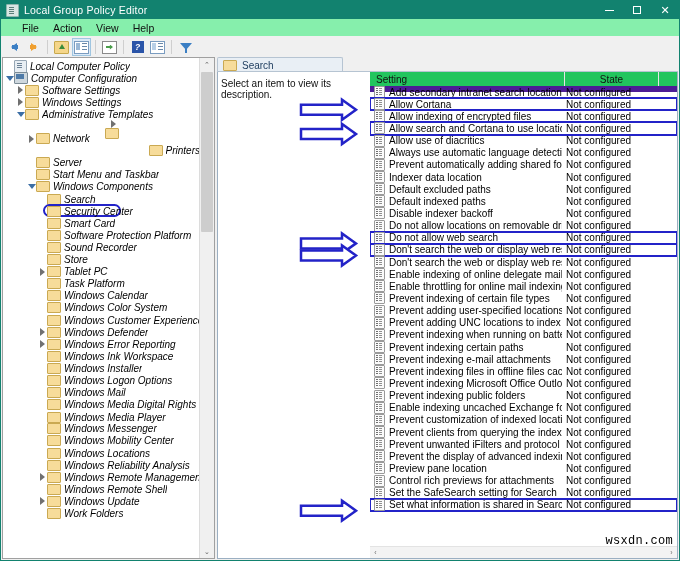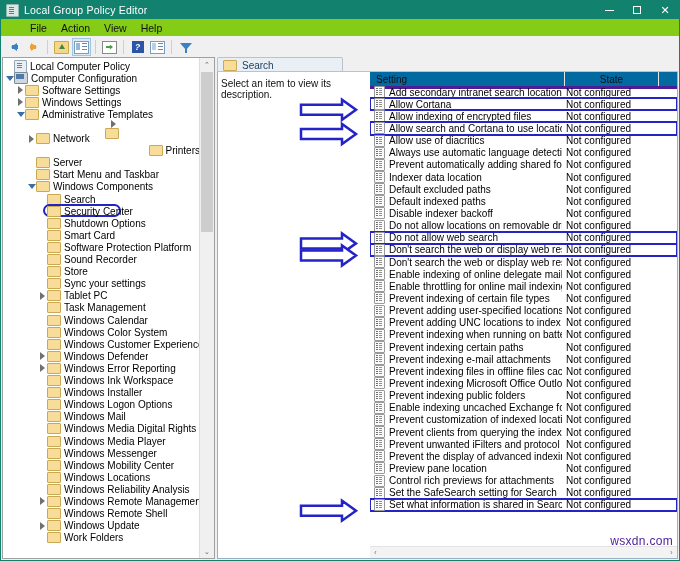--- a/index.html
+++ b/index.html
@@ -27,21 +27,21 @@
     box-shadow:0 2px 0 #5b7f79,0 4px 0 #5b7f79,0 6px 0 #5b7f79;
   }
   .title-text{color:#ffffff;font-size:10.5px;letter-spacing:.2px;}
   .winbtns{position:absolute;right:0;top:0;height:18px;display:flex;}
   .winbtn{width:28px;height:18px;display:flex;align-items:center;justify-content:center;color:#ffffff;font-size:10px;}
   .glyph-min{display:block;width:9px;height:1px;background:#fff;}
   .glyph-max{display:block;width:8px;height:8px;border:1px solid #fff;box-sizing:border-box;}
   .glyph-close{display:block;font-size:11px;line-height:11px;}
 
   
-  .menubar{height:17px;background:#84cc16;display:flex;align-items:center;padding-left:22px;border-bottom:1px solid #f0f0f0;}
+  .menubar{height:17px;background:#86efac;display:flex;align-items:center;padding-left:14px;border-bottom:1px solid #f0f0f0;}
   .menu-item{font-size:10.5px;color:#111;padding:1px 7px;cursor:default;}
 
   
   .toolbar{height:20px;background:#f0f0f0;display:flex;align-items:center;padding-left:3px;gap:1px;}
   .tb{width:19px;height:18px;display:flex;align-items:center;justify-content:center;position:relative;}
   .tb.sel{background:#dceaf7;border:1px solid #9fc5e0;box-sizing:border-box;}
   .tbsep{width:1px;height:14px;background:#cfcfcf;margin:0 3px;}
   .arrow-left,.arrow-right{width:0;height:0;border-top:4px solid transparent;border-bottom:4px solid transparent;position:relative;}
   .arrow-left{border-right:6px solid #3b7fc4;}
   .arrow-left:after{content:"";position:absolute;left:1px;top:-2px;width:6px;height:4px;background:#3b7fc4;}
@@ -70,40 +70,40 @@
   .tree{position:absolute;left:0;top:0;right:14px;bottom:0;padding:2px 0 0 2px;overflow:hidden;}
   .node{display:flex;align-items:center;height:12.1px;white-space:nowrap;font-size:10px;color:#000;cursor:default;position:relative;}
   .chev{width:9px;flex:none;display:flex;align-items:center;justify-content:center;color:#707070;font-size:7px;line-height:1;}
   .chev.open:before{content:"";display:block;width:0;height:0;border-left:4px solid transparent;border-right:4px solid transparent;border-top:5px solid #3b6ea5;}
   .chev.closed:before{content:"";display:block;width:0;height:0;border-top:4px solid transparent;border-bottom:4px solid transparent;border-left:5px solid #707070;}
   .nfolder{width:12px;height:9px;background:#f7dc9a;border:1px solid #caa952;border-radius:1px;margin-right:3px;flex:none;}
   .ncomp{width:12px;height:10px;margin-right:3px;flex:none;position:relative;background:#cfd8de;border:1px solid #7b8b96;border-radius:1px;}
   .ncomp:after{content:"";position:absolute;left:1px;top:1px;width:8px;height:5px;background:#4f7ba8;}
   .nroot{width:11px;height:11px;margin-right:3px;flex:none;background:#e8eef3;border:1px solid #96a6b4;border-radius:1px;position:relative;}
   .nroot:after{content:"";position:absolute;left:2px;top:2px;width:5px;height:1px;background:#6c8296;box-shadow:0 2px 0 #6c8296,0 4px 0 #6c8296;}
-  .nlabel{overflow:hidden;text-overflow:clip;}
+  .nlabel{overflow:hidden;text-overflow:clip;font-style:italic;}
   .hl-oval{position:absolute;border:2px solid #2b2bbe;border-radius:10px;box-sizing:border-box;pointer-events:none;}
 
   .vscroll{position:absolute;right:0;top:0;width:14px;bottom:0;background:#f0f0f0;border-left:1px solid #dcdcdc;}
   .vs-btn{height:13px;display:flex;align-items:center;justify-content:center;color:#606060;font-size:7px;background:#f0f0f0;}
   .vs-thumb{position:absolute;left:1px;right:1px;background:#cdcdcd;border-radius:1px;}
 
   
   .rightpane{flex:1;margin:1px 1px 1px 2px;position:relative;display:flex;flex-direction:column;}
   .tabstrip{height:15px;position:relative;}
   .tab{position:absolute;left:0;top:0;height:15px;background:#e9eff5;border:1px solid #b6c4d2;border-bottom:none;border-radius:2px 2px 0 0;display:flex;align-items:center;padding:0 8px 0 5px;box-sizing:border-box;}
   .tab .tfolder{width:12px;height:9px;background:#f7dc9a;border:1px solid #caa952;border-radius:1px;margin-right:5px;}
   .tab .tlabel{font-size:10px;color:#1b3a5c;}
   .tabrest{position:absolute;left:0;right:0;bottom:0;height:1px;background:#b6c4d2;}
 
   .panelbody{flex:1;border:1px solid #9bafc2;border-top:none;background:#fff;display:flex;position:relative;overflow:hidden;box-sizing:border-box;}
   .desc{width:144px;flex:none;padding:6px 4px 0 3px;font-size:10px;color:#111;border-right:1px solid #ffffff;background:#fff;}
 
   .listwrap{flex:1;position:relative;overflow:hidden;background:#fff;}
-  .lhead{height:14px;display:flex;border-bottom:3px solid #4c1d95;background:#0369a1;position:relative;justify-content:space-between;}
+  .lhead{height:14px;display:flex;border-bottom:6px solid #4c1d95;background:#22c55e;position:relative;justify-content:space-between;}
   .lhead .hcell{font-size:10px;color:#111;display:flex;align-items:center;}
   .hcell.setting{flex:1;padding-left:6px;border-right:1px solid #e6e6e6;}
   .hcell.state{width:93px;justify-content:center;border-right:1px solid #e6e6e6;}
   .hcell.pad{width:18px;}
 
   .rows{position:absolute;left:0;right:0;top:14px;bottom:11px;overflow:hidden;}
   .row{height:12.15px;display:flex;align-items:center;font-size:10px;color:#000;white-space:nowrap;position:relative;cursor:default;}
   .pol-icon{width:9px;height:10px;margin:0 4px 0 4px;flex:none;background:#fbfbfb;border:1px solid #9a9a9a;border-radius:1px;position:relative;}
   .pol-icon:before{content:"";position:absolute;left:1px;top:1px;width:2px;height:1px;background:#6f6f6f;box-shadow:0 2px 0 #6f6f6f,0 4px 0 #6f6f6f,0 6px 0 #6f6f6f;}
   .pol-icon:after{content:"";position:absolute;left:4px;top:1px;width:3px;height:1px;background:#8f8f8f;box-shadow:0 2px 0 #8f8f8f,0 4px 0 #8f8f8f,0 6px 0 #8f8f8f;}
@@ -112,21 +112,21 @@
   .rpad{width:18px;flex:none;}
   .row.boxed{outline:2px solid #2323c8;outline-offset:-1px;}
 
   .hscroll{position:absolute;left:0;right:0;bottom:0;height:11px;background:#f3f3f3;border-top:1px solid #e3e3e3;display:flex;align-items:center;justify-content:space-between;}
   .hs-arrow{width:11px;text-align:center;font-size:7px;color:#707070;}
   .hs-track{flex:1;height:7px;background:#f3f3f3;}
 
   
   .arrows{position:absolute;left:0;top:0;width:680px;height:561px;pointer-events:none;}
 
-  .watermark{position:absolute;right:6px;bottom:12px;font-size:12px;color:#4c1d95;font-family:Liberation Sans, sans-serif;letter-spacing:.3px;margin-top:48px;}
+  .watermark{position:absolute;right:6px;bottom:12px;font-size:12px;color:#000000;font-family:Liberation Mono, monospace;letter-spacing:.3px;margin-top:48px;}
 </style>
 </head>
 <body>
 
 <div class="window">
 
   <div class="titlebar">
     <span class="title-icon"></span>
     <span class="title-text">Local Group Policy Editor</span>
     <div class="winbtns">
@@ -246,56 +246,46 @@
           </div>
           <div class="hl-oval" style="border-color: rgb(35, 35, 200); left: 40px; top: 146.2px; width: 78px; height: 13px;"></div>
           <div class="node" style="padding-left: 33px;">
             <span class="chev "></span>
             <span class="nfolder"></span>
             <span class="nlabel">Security Center</span>
           </div>
           <div class="node" style="padding-left: 33px;">
             <span class="chev "></span>
             <span class="nfolder"></span>
-            <span class="nlabel">Shutdown Options</span>
-          </div>
-          <div class="node" style="padding-left: 33px;">
-            <span class="chev "></span>
-            <span class="nfolder"></span>
             <span class="nlabel">Smart Card</span>
           </div>
           <div class="node" style="padding-left: 33px;">
             <span class="chev "></span>
             <span class="nfolder"></span>
             <span class="nlabel">Software Protection Platform</span>
           </div>
           <div class="node" style="padding-left: 33px;">
             <span class="chev "></span>
             <span class="nfolder"></span>
             <span class="nlabel">Sound Recorder</span>
           </div>
           <div class="node" style="padding-left: 33px;">
             <span class="chev "></span>
             <span class="nfolder"></span>
             <span class="nlabel">Store</span>
           </div>
           <div class="node" style="padding-left: 33px;">
-            <span class="chev "></span>
-            <span class="nfolder"></span>
-            <span class="nlabel">Sync your settings</span>
-          </div>
-          <div class="node" style="padding-left: 33px;">
             <span class="chev closed"></span>
             <span class="nfolder"></span>
             <span class="nlabel">Tablet PC</span>
           </div>
           <div class="node" style="padding-left: 33px;">
             <span class="chev "></span>
             <span class="nfolder"></span>
-            <span class="nlabel">Task Management</span>
+            <span class="nlabel">Task Platform</span>
           </div>
           <div class="node" style="padding-left: 33px;">
             <span class="chev "></span>
             <span class="nfolder"></span>
             <span class="nlabel">Windows Calendar</span>
           </div>
           <div class="node" style="padding-left: 33px;">
             <span class="chev "></span>
             <span class="nfolder"></span>
             <span class="nlabel">Windows Color System</span>

